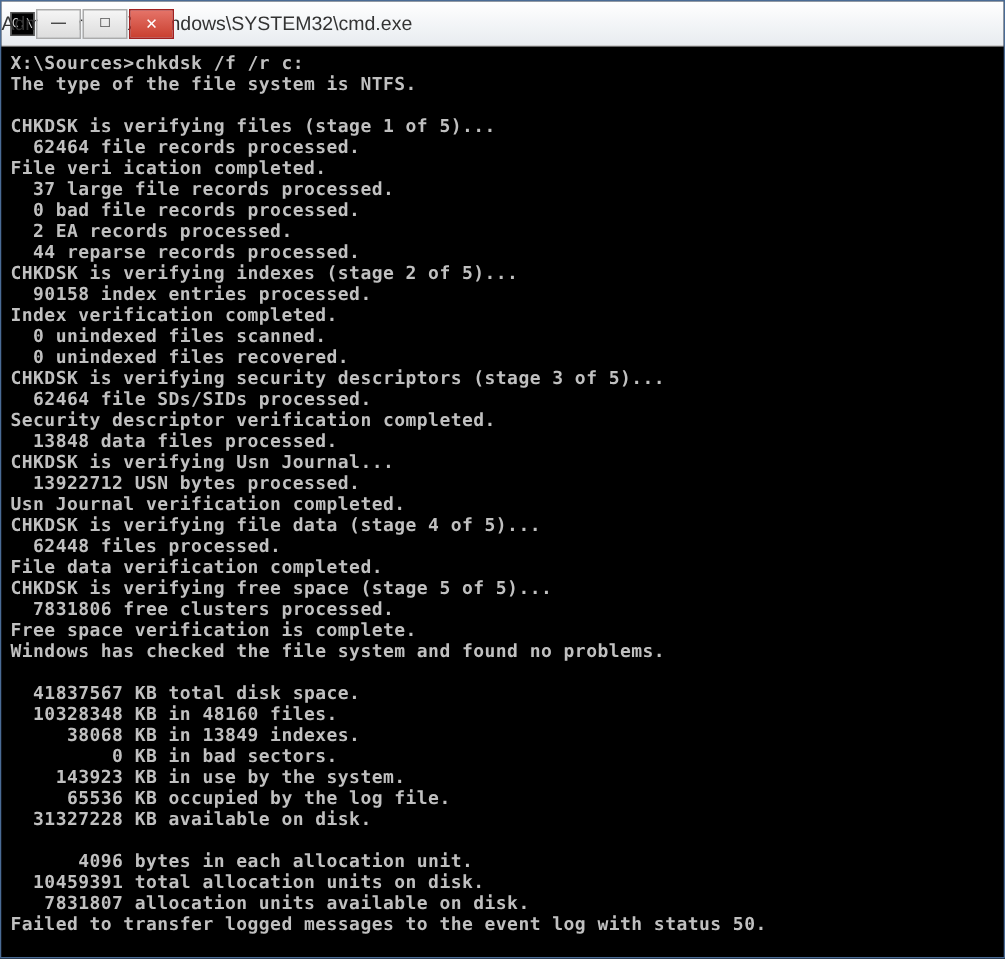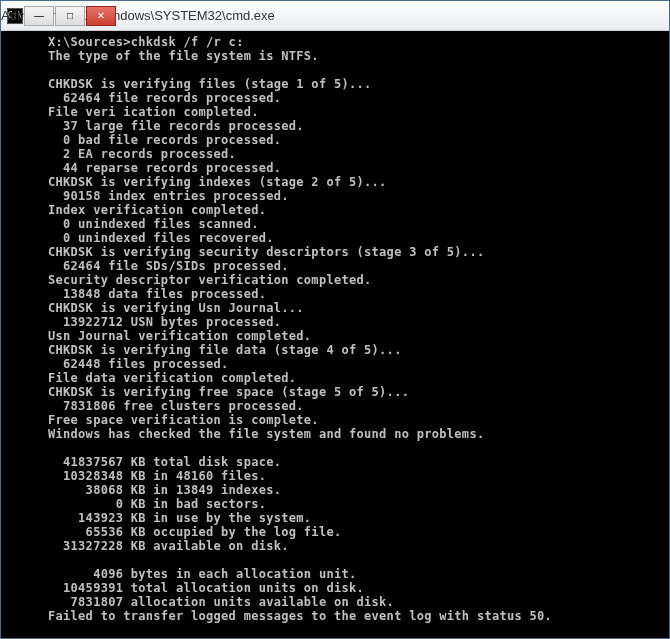--- a/index.html
+++ b/index.html
@@ -77,21 +77,20 @@
       background: #000;
       color: #c0c0c0;
       font-family: "Lucida Console", "Consolas", monospace;
       font-size: 12px;
       line-height: 14px;
       padding: 4px 6px;
       white-space: pre;
       overflow: hidden;
       letter-spacing: 0.3px;
       font-weight: bold;
-      margin-left: 41px;
     }
   </style>
 </head>
 <body>
 
 <div class="window">
   <div class="titlebar">
     <div class="titlebar-icon">C:\</div>
     <div class="titlebar-title">Administrator: X:\windows\SYSTEM32\cmd.exe</div>
     <div class="window-controls">

